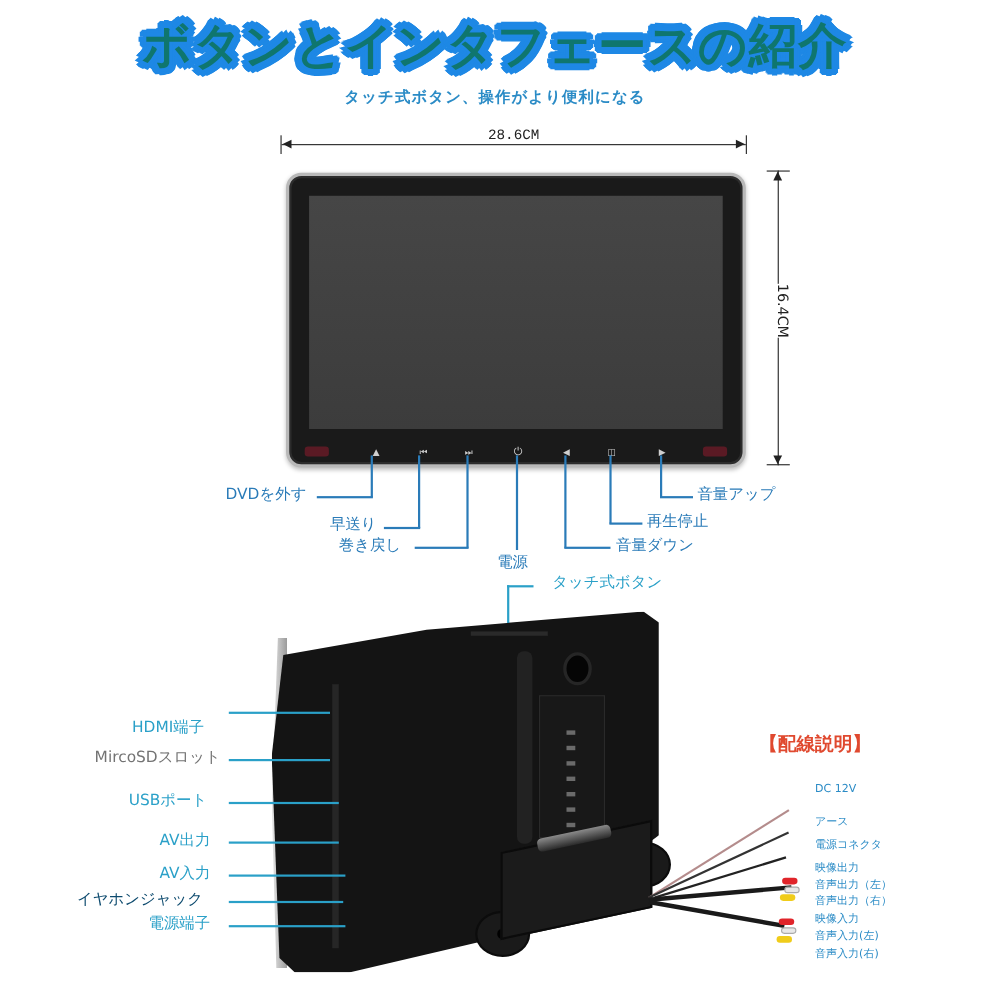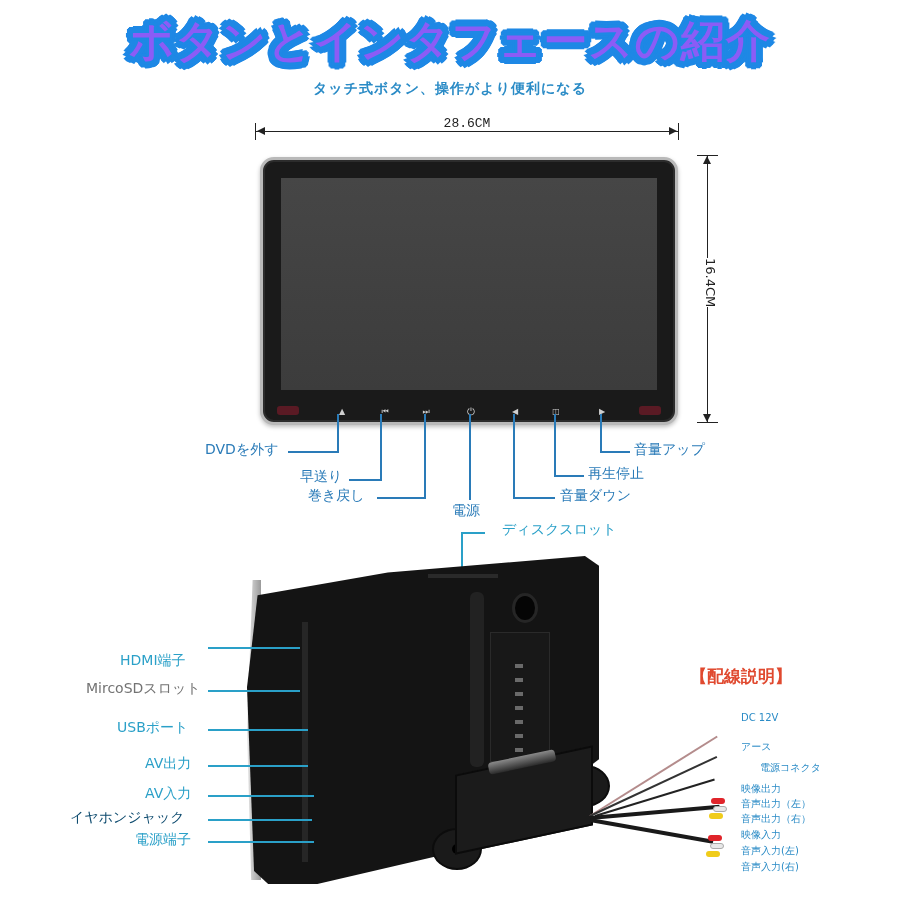--- a/index.html
+++ b/index.html
@@ -2,21 +2,21 @@
 <html><head>
 <meta charset="utf-8">
 <style>
   * { box-sizing: border-box; margin: 0; padding: 0; }
   html, body { width: 900px; height: 900px; background: #ffffff; overflow: hidden; }
   body { position: relative; font-family: "DejaVu Sans", "Liberation Sans", sans-serif; }
 
   
   .title {
     position: absolute; left: 0; top: 12px; width: 900px; text-align: center;
-    font-size: 44px; font-weight: bold; color: #8b5cf6; letter-spacing: 1px;
+    font-size: 44px; font-weight: bold; color: #0f766e; letter-spacing: 1px;
     text-shadow:
       0 0 0 #1e88e5,
       3px 0 0 #1e88e5, -3px 0 0 #1e88e5, 0 3px 0 #1e88e5, 0 -3px 0 #1e88e5,
       3px 3px 0 #1e88e5, -3px -3px 0 #1e88e5, 3px -3px 0 #1e88e5, -3px 3px 0 #1e88e5,
       5px 0 0 #1e88e5, -5px 0 0 #1e88e5, 0 5px 0 #1e88e5, 0 -5px 0 #1e88e5,
       5px 5px 0 #1e88e5, -5px -5px 0 #1e88e5, 5px -5px 0 #1e88e5, -5px 5px 0 #1e88e5,
       7px 0 0 #1e88e5, -7px 0 0 #1e88e5, 0 7px 0 #1e88e5, 0 -7px 0 #1e88e5,
       4px 6px 0 #1e88e5, -4px 6px 0 #1e88e5, 6px 4px 0 #1e88e5, -6px 4px 0 #1e88e5,
       4px -6px 0 #1e88e5, -4px -6px 0 #1e88e5, 6px -4px 0 #1e88e5, -6px -4px 0 #1e88e5;
   }
@@ -133,21 +133,21 @@
 <div class="cline" style="left:554px;top:414px;width:2px;height:62px;"></div>
 <div class="cline" style="left:554px;top:475px;width:30px;height:2px;"></div>
 <div class="callout-label" style="left:588px;top:465px;text-align:center;">再生停止</div>
 
 <div class="cline" style="left:600px;top:414px;width:2px;height:38px;"></div>
 <div class="cline" style="left:600px;top:451px;width:30px;height:2px;"></div>
 <div class="callout-label" style="left:634px;top:441px;">音量アップ</div>
 
 <div class="cline" style="left:461px;top:532px;width:2px;height:44px;background:#2aa0c8;"></div>
 <div class="cline" style="left:461px;top:532px;width:24px;height:2px;background:#2aa0c8;"></div>
-<div class="callout-label" style="left:502px;top:521px;color:#2aa0c8;">ディスクスロット</div>
+<div class="callout-label" style="left:502px;top:521px;color:#2aa0c8;">タッチ式ボタン</div>
 
 <div class="back-edge"></div>
 <div class="device-back"></div>
 <div class="back-detail" style="left:428px;top:574px;width:70px;height:4px;background:#2a2a2a;"></div>
 <div class="back-detail" style="left:470px;top:592px;width:14px;height:175px;background:#222;border-radius:6px;"></div>
 <div class="back-detail" style="left:512px;top:593px;width:26px;height:30px;border-radius:50%;background:#050505;border:3px solid #262626;"></div>
 <div class="back-detail" style="left:490px;top:632px;width:60px;height:130px;background:#181818;border:1px solid #2a2a2a;"></div>
 <div class="vent" style="left:515px;top:664px;"></div>
 <div class="vent" style="left:515px;top:678px;"></div>
 <div class="vent" style="left:515px;top:692px;"></div>
@@ -191,19 +191,19 @@
 
 <div class="cline" style="left:208px;top:819px;width:104px;height:2px;background:#2aa0c8;"></div>
 <div class="callout-label" style="left:70px;top:809px;color:#0c4a6e;">イヤホンジャック</div>
 
 <div class="cline" style="left:208px;top:841px;width:106px;height:2px;background:#2aa0c8;"></div>
 <div class="callout-label" style="left:135px;top:831px;color:#2aa0c8;">電源端子</div>
 
 <div class="wiring-title">【配線説明】</div>
 <div class="wiring-label" style="top:712px;">DC 12V</div>
 <div class="wiring-label" style="top:740px;text-align:right;">アース</div>
-<div class="wiring-label" style="top:761px;margin-left:19px;">電源コネクタ</div>
+<div class="wiring-label" style="top:761px;">電源コネクタ</div>
 <div class="wiring-label" style="top:782px;">映像出力</div>
 <div class="wiring-label" style="top:797px;">音声出力（左）</div>
 <div class="wiring-label" style="top:812px;">音声出力（右）</div>
 <div class="wiring-label" style="top:828px;">映像入力</div>
 <div class="wiring-label" style="top:844px;">音声入力(左)</div>
 <div class="wiring-label" style="top:860px;">音声入力(右)</div>
 
 </body></html>

